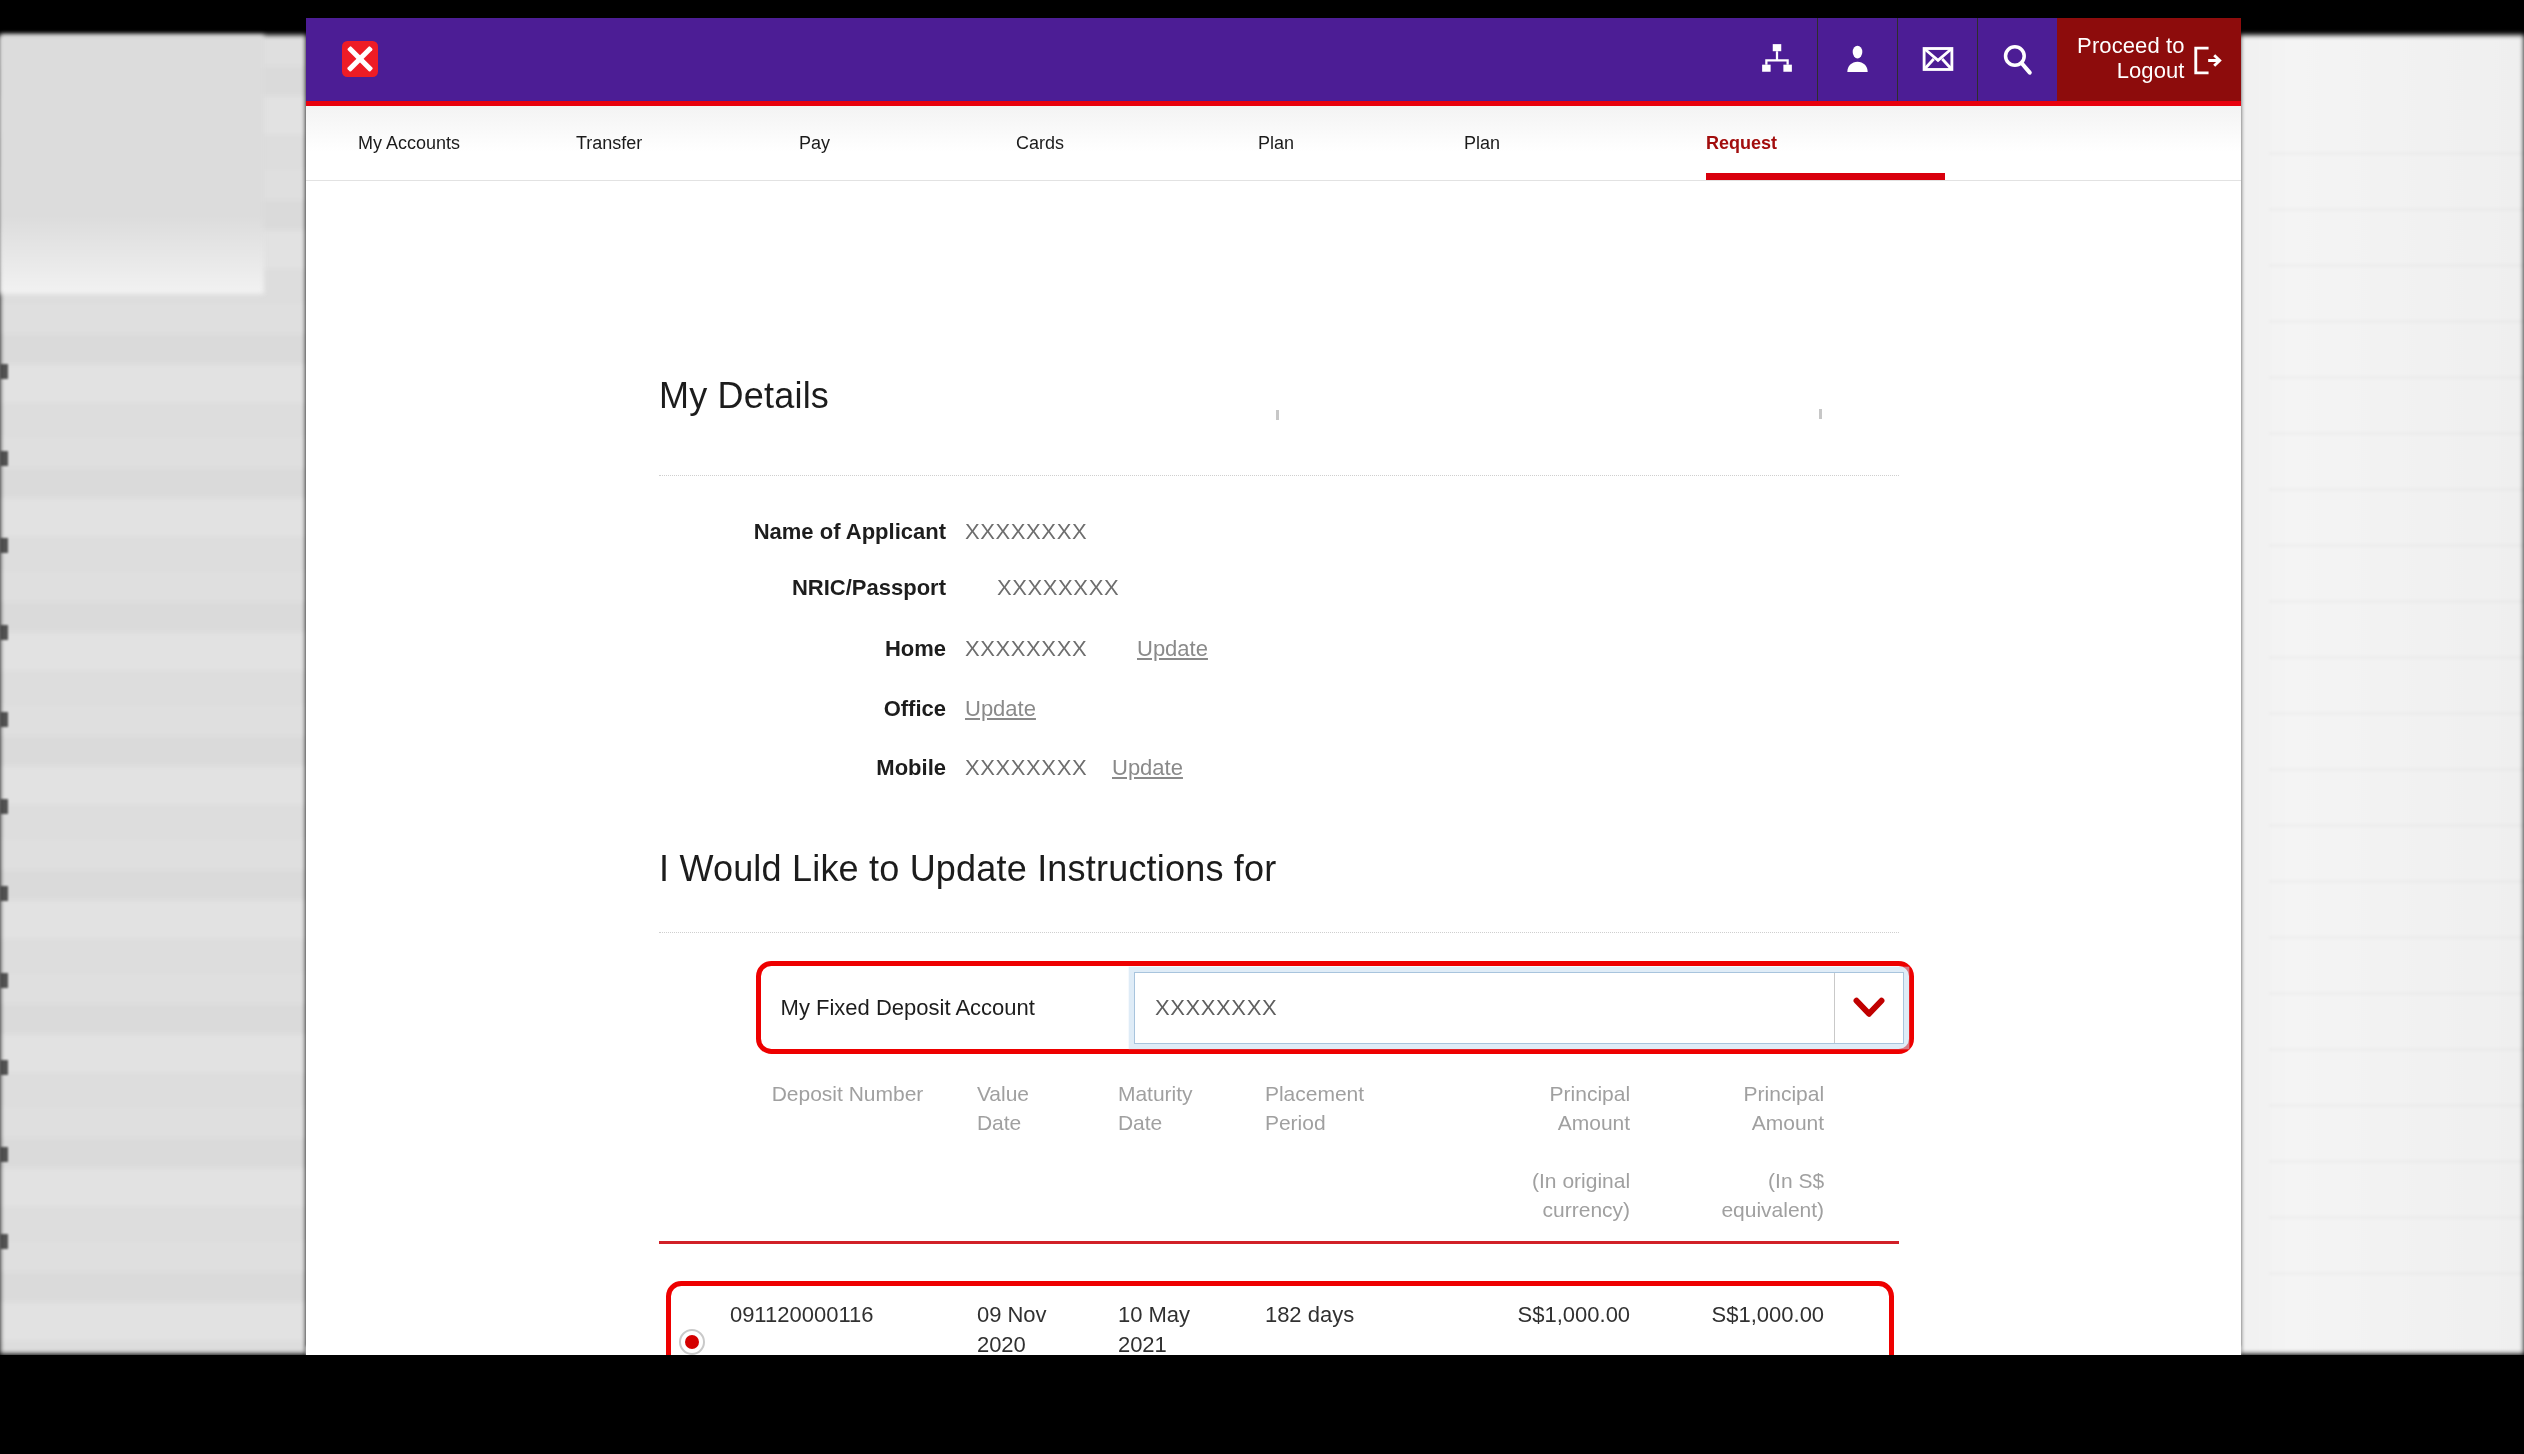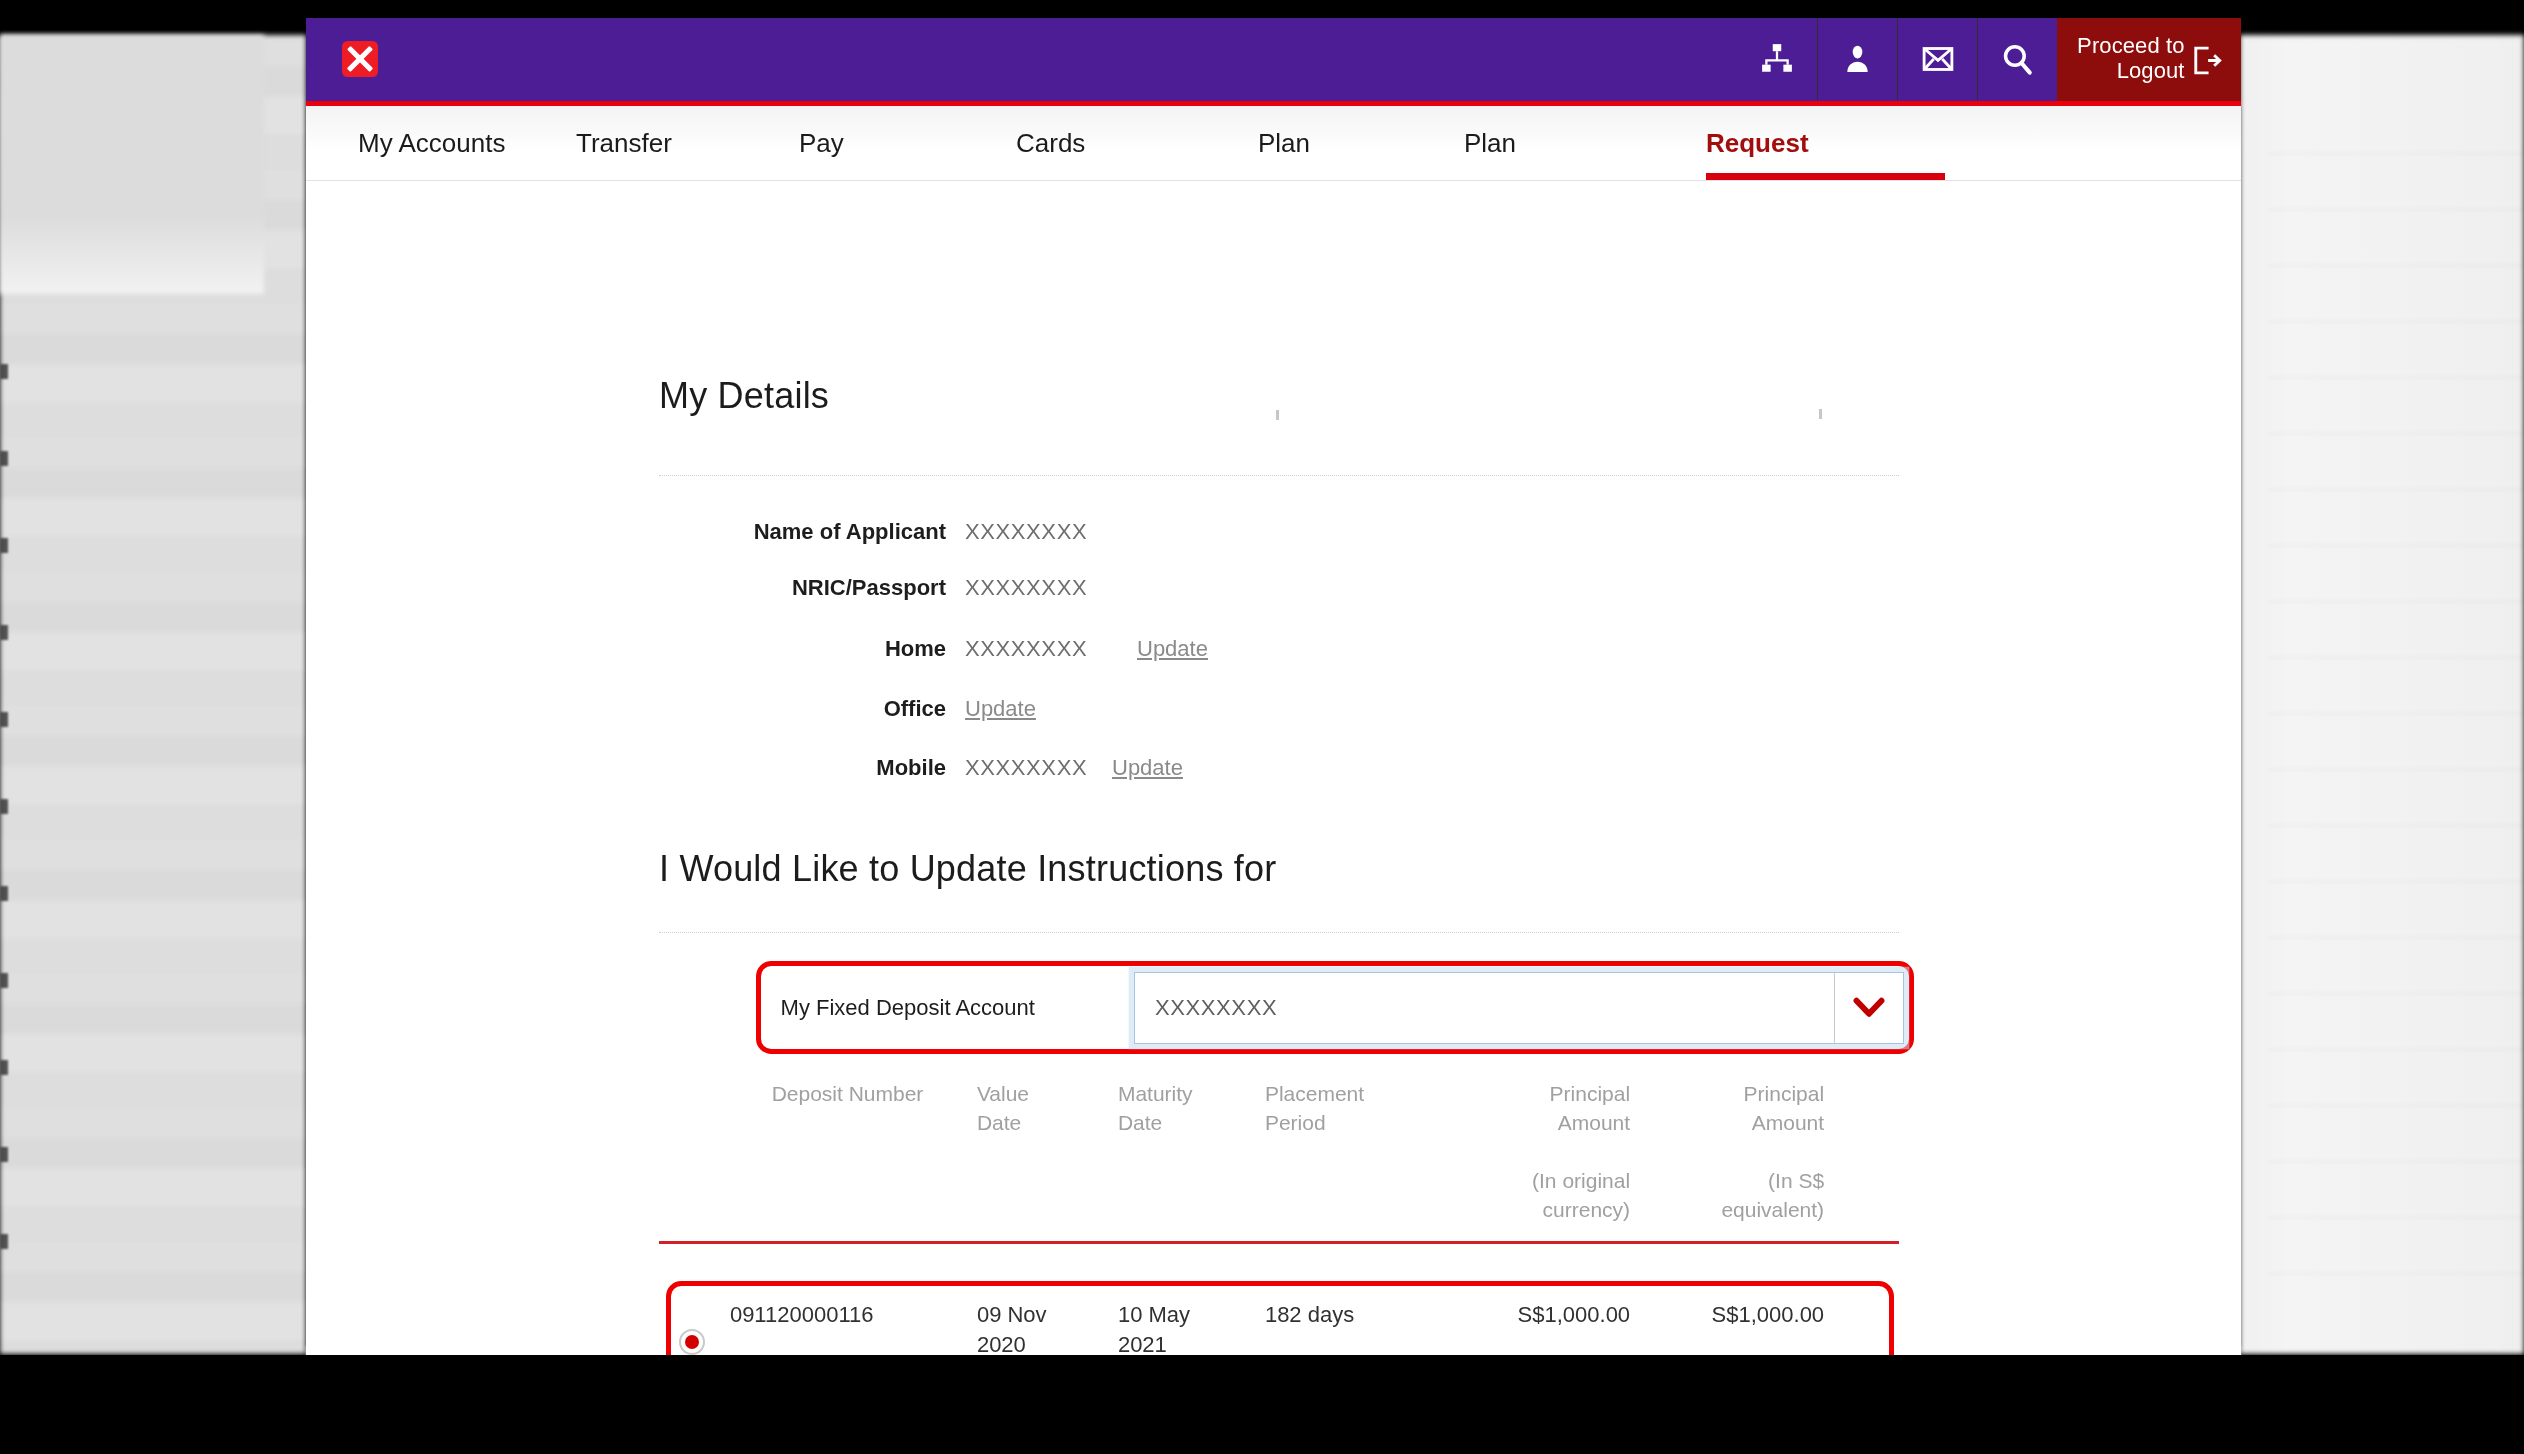--- a/index.html
+++ b/index.html
@@ -160,21 +160,21 @@
     display: flex;
     align-items: stretch;
     border-bottom: 0.6px solid #e2e2e2;
     position: relative;
   }
   .nav-item {
     flex: 0 0 auto;
     display: flex;
     align-items: center;
     padding: 0 0 0 0;
-    font-size: 26px;
+    font-size: 18px;
     color: #1b1b1b;
     cursor: pointer;
     position: relative;
   }
   .nav-item .nav-label { display: block; }
   .nav-item.active { color: #a20d0d; font-weight: 600; }
   .nav-item.active::after {
     content: "";
     position: absolute;
     left: 0; right: 0; bottom: 0;
@@ -476,21 +476,21 @@
     <div class="speck" style="left:1513px;top:228px;"></div>
 
     <div class="section-title" id="my-details-title">My Details</div>
     <div class="dotted-rule" id="my-details-rule"></div>
 
     <div class="detail-row" style="left:353px;top:338px;width:940px;">
       <div class="detail-label">Name of Applicant</div>
       <div class="detail-value">XXXXXXXX</div>
     </div>
 
-    <div class="detail-row" style="left:353px;top:394px;width:940px;">
+    <div class="detail-row" style="left:353px;top:394px;width:940px;gap:32px;">
       <div class="detail-label">NRIC/Passport</div>
       <div class="detail-value">XXXXXXXX</div>
     </div>
 
     <div class="detail-row" style="left:353px;top:455px;width:940px;">
       <div class="detail-label">Home</div>
       <div class="detail-value">XXXXXXXX</div>
       <div class="update-link" style="margin-left:25px;">Update</div>
     </div>
 

